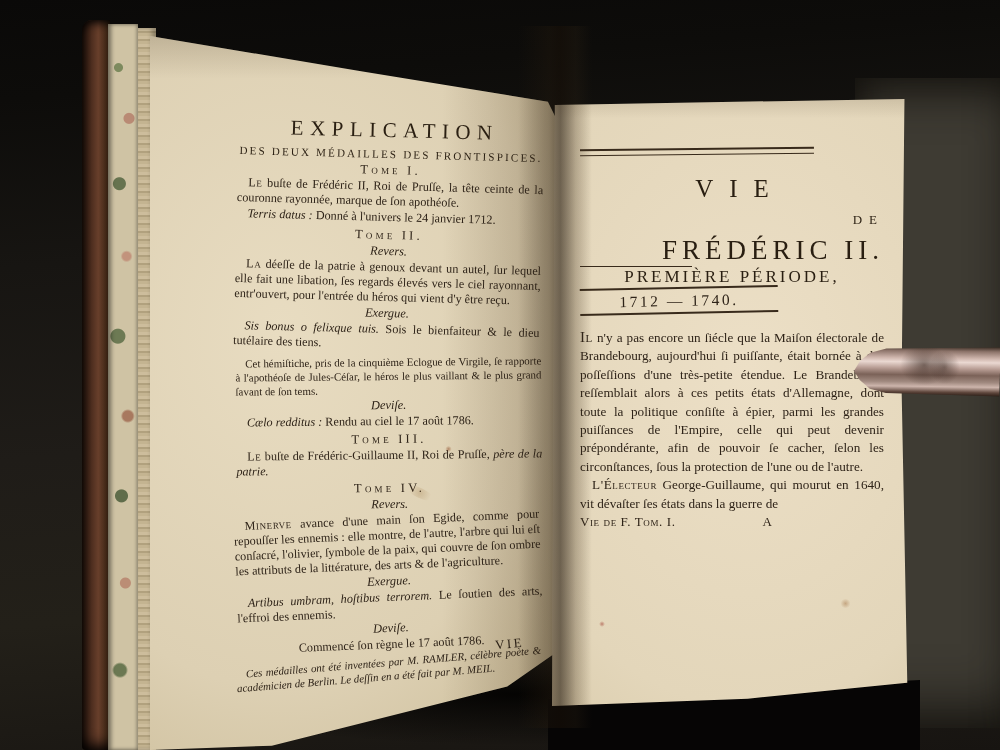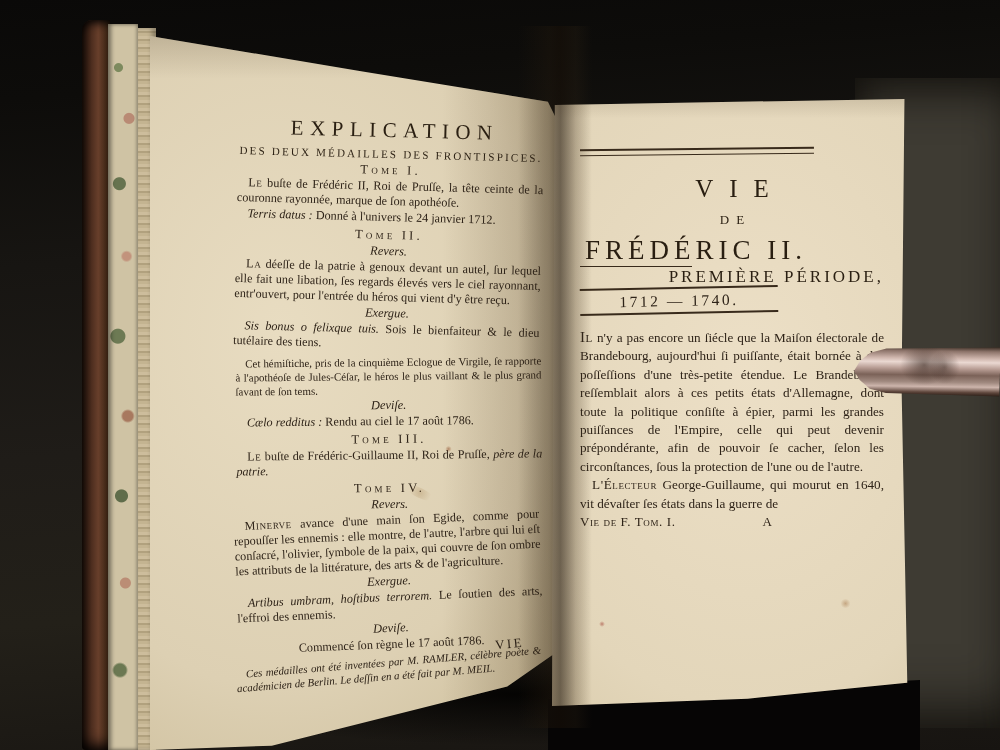--- a/index.html
+++ b/index.html
@@ -89,24 +89,24 @@
   .it{font-style:italic;}
   .sc{font-variant:small-caps;letter-spacing:.6px;}
   .catchword{right:32px;bottom:98px;font-size:13px;letter-spacing:2.5px;transform:rotate(-5deg);color:#2e2318;}
 
   
   .rp-text{left:28px;top:54px;width:304px;}
   .rp-text div,.rp-text p{margin:0;}
   .double-rule{height:4px;border-top:2.4px solid #382a1b;border-bottom:1.5px solid #382a1b;
                width:234px;margin:6px auto 0;transform:rotate(-0.6deg);}
   .title1{text-align:center;font-size:25px;letter-spacing:16px;text-indent:16px;margin-top:20px !important;color:#291e11;}
-  .title2{text-align:center;font-size:13px;letter-spacing:7px;text-indent:7px;margin-top:9px !important;color:#291e11;}
-  .title3{text-align:left;font-size:27px;letter-spacing:5px;text-indent:5px;margin-top:7px !important;color:#291e11;}
+  .title2{text-align:right;font-size:13px;letter-spacing:7px;text-indent:7px;margin-top:9px !important;color:#291e11;}
+  .title3{text-align:right;font-size:27px;letter-spacing:5px;text-indent:5px;margin-top:7px !important;color:#291e11;}
   .short-rule{width:112px;border-top:1.8px solid #382a1b;margin:13px auto 11px;}
-  .period-h{text-align:right;font-size:17px;letter-spacing:3px;color:#291e11;}
+  .period-h{text-align:center;font-size:17px;letter-spacing:3px;color:#291e11;}
   .period-sub{text-align:center;font-size:14px;line-height:17.5px;margin-top:4px !important;}
   .dates-box{width:198px;margin:12px auto 0;transform:rotate(-1.2deg);}
   .rule{border-top:2px solid #382a1b;}
   .dates{text-align:center;font-size:15.5px;letter-spacing:2.5px;padding:3px 0 2px;}
   .bp{font-size:13.2px;line-height:18.4px;text-align:justify;}
   .bp.first{margin-top:14px !important;}
   .bp.cont{text-indent:12px;}
   .lead1{font-size:15px;}
   .rp-footer{position:relative;margin-top:1px !important;font-size:13px;height:18px;}
   .sig{position:absolute;left:60%;}

